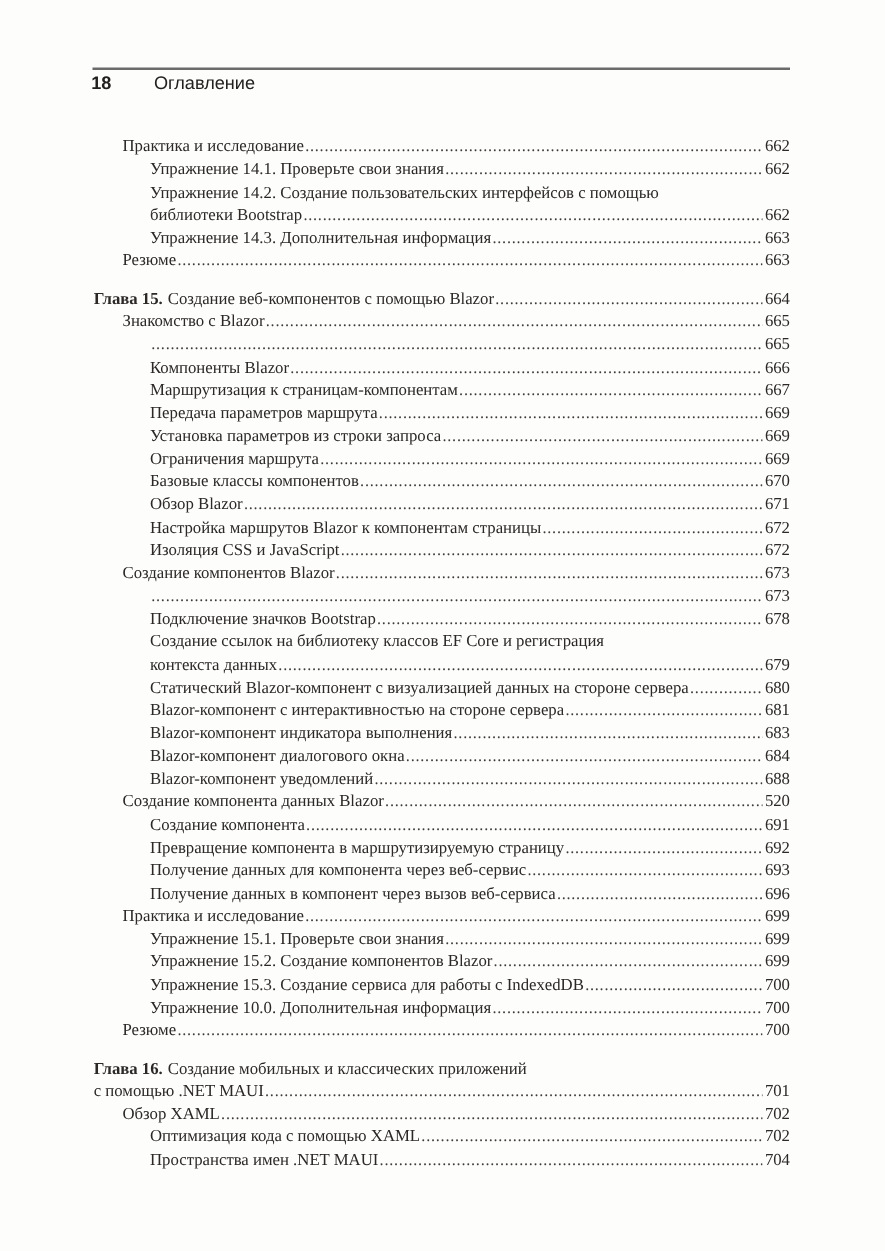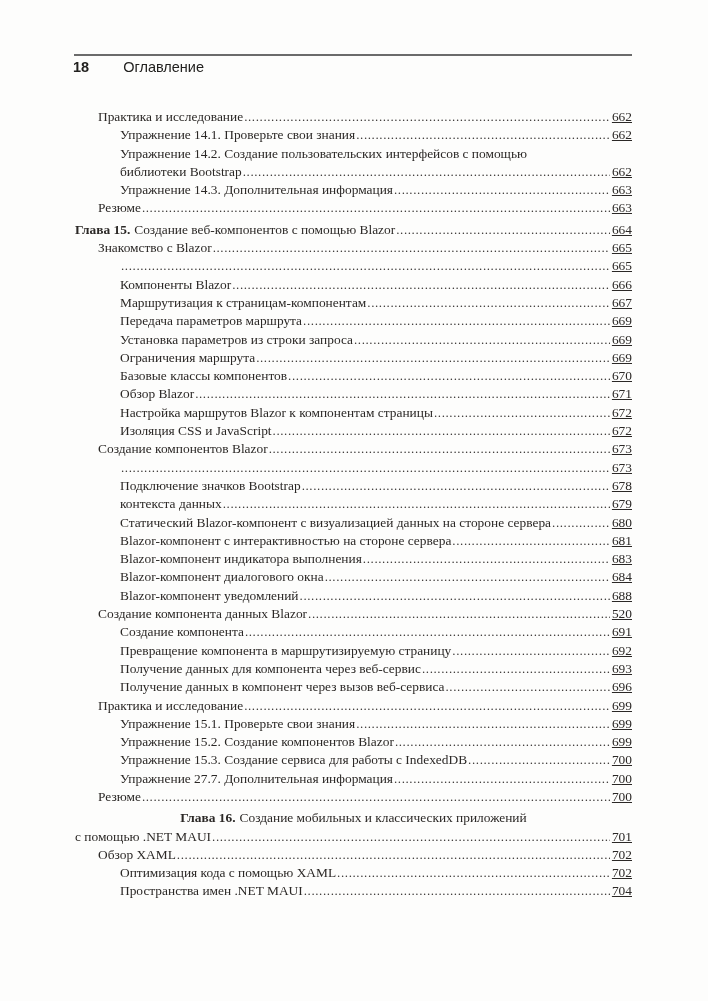--- a/index.html
+++ b/index.html
@@ -47,41 +47,41 @@
   .toc-row {
     display: flex;
     align-items: baseline;
     font-size: 13.4px;
     line-height: 18.3px;
     white-space: nowrap;
   }
   .indent-0 { padding-left: 0; }
   .indent-1 { padding-left: 23px; }
   .indent-2 { padding-left: 45px; }
-  .gap-before { margin-top: 3px; justify-content: center; }
+  .gap-before { margin-top: 12px; }
   .bold-prefix {
     font-weight: bold;
     margin-right: 4px;
     flex: 0 0 auto;
   }
   .toc-text { flex: 0 0 auto; }
   .leader {
     flex: 1 1 auto;
     min-width: 6px;
     overflow: hidden;
     white-space: nowrap;
     margin: 0 2px 0 1px;
     color: #3d3a38;
   }
   .leader::after {
     content: "........................................................................................................................................................................................................";
     letter-spacing: 0.6px;
     font-size: 13px;
   }
-  .toc-page { flex: 0 0 auto; text-decoration: underline; }
+  .toc-page { flex: 0 0 auto; }
 </style>
 </head>
 <body>
 
 <div class="page">
   <div class="header-rule"></div>
   <div class="page-header">
     <span class="hdr-num">18</span>
     <span class="hdr-title">Оглавление</span>
   </div>
@@ -223,20 +223,25 @@
     <span class="toc-page">673</span>
   </div>
 
   <div class="toc-row indent-2">
 
     <span class="toc-text">Подключение значков Bootstrap</span>
     <span class="leader"></span>
     <span class="toc-page">678</span>
   </div>
 
+  <div class="toc-row indent-2">
+
+    <span class="toc-text">Создание ссылок на библиотеку классов EF Core и регистрация</span>
+
+  </div>
 
   <div class="toc-row indent-2">
 
     <span class="toc-text">контекста данных</span>
     <span class="leader"></span>
     <span class="toc-page">679</span>
   </div>
 
   <div class="toc-row indent-2">
 
@@ -331,21 +336,21 @@
 
   <div class="toc-row indent-2">
 
     <span class="toc-text">Упражнение 15.3. Создание сервиса для работы с IndexedDB</span>
     <span class="leader"></span>
     <span class="toc-page">700</span>
   </div>
 
   <div class="toc-row indent-2">
 
-    <span class="toc-text">Упражнение 27.7. Дополнительная информация</span>
+    <span class="toc-text">Упражнение 10.0. Дополнительная информация</span>
     <span class="leader"></span>
     <span class="toc-page">700</span>
   </div>
 
   <div class="toc-row indent-1">
 
     <span class="toc-text">Резюме</span>
     <span class="leader"></span>
     <span class="toc-page">700</span>
   </div>

